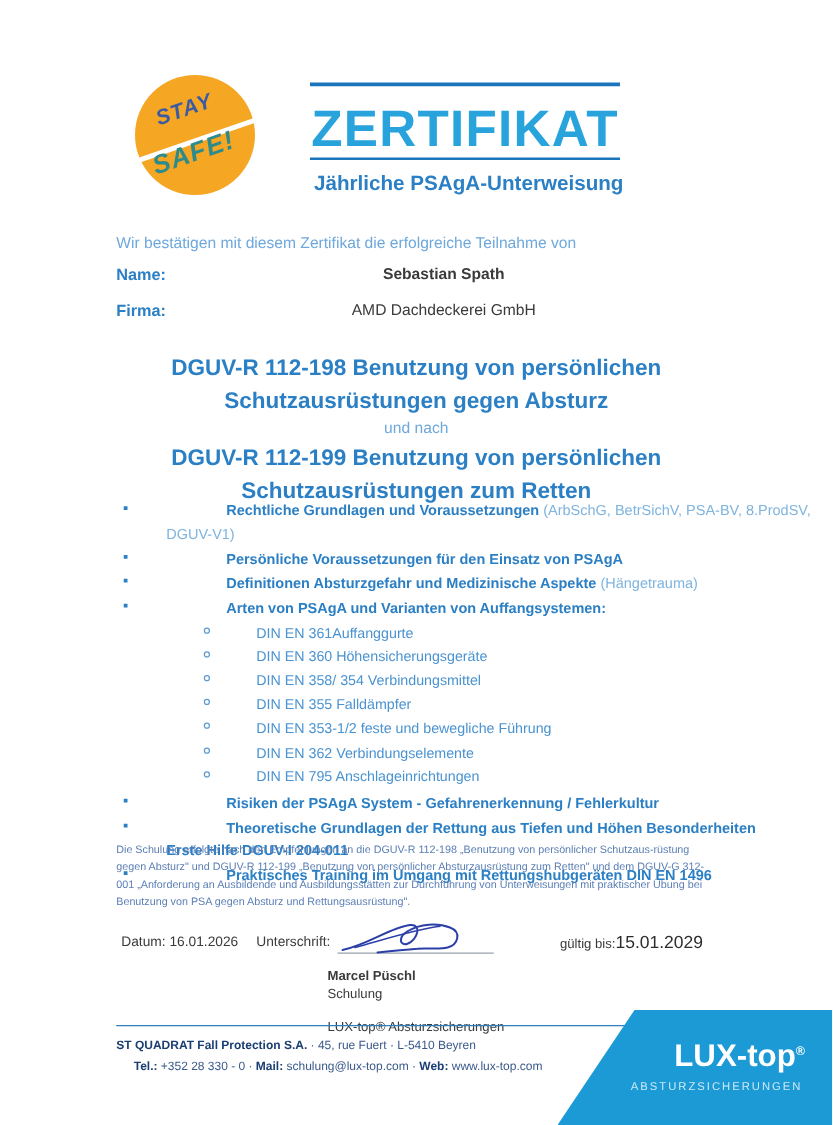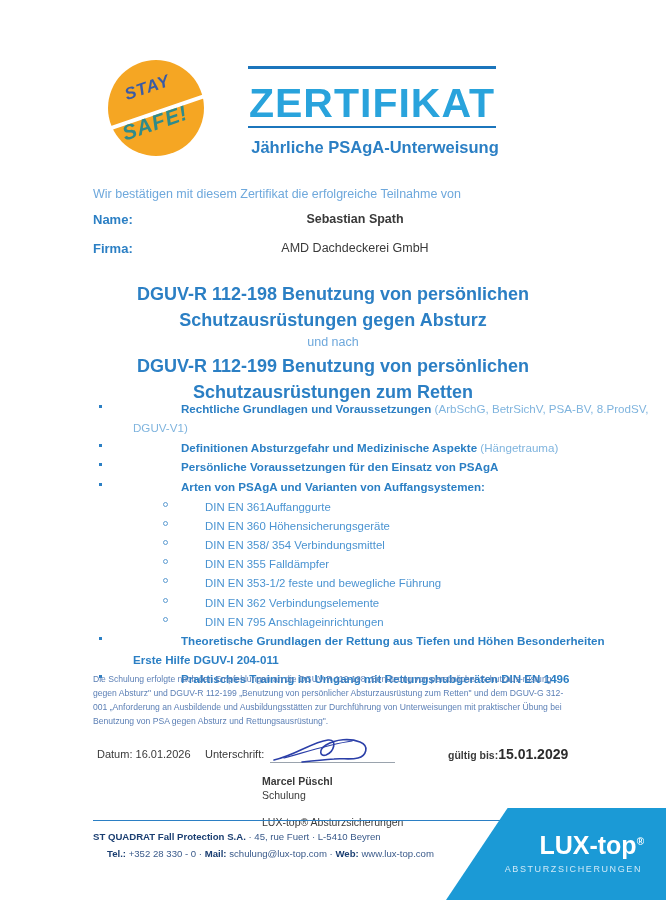--- a/index.html
+++ b/index.html
@@ -203,24 +203,24 @@
     background: #9AA3AD;
   }
   .sig-svg {
     position: absolute; left: 272px; top: -12px;
     width: 130px; height: 30px;
   }
   .gueltig-wrap {
     position: absolute; left: 448px; top: -3px;
   }
   .gueltig-label {
-    font-size: 10.5px; font-weight: bold; color: #3A3A3A;
+    font-size: 10.5px; font-weight: normal; color: #3A3A3A;
   }
   .gueltig-date {
-    font-size: 14px; font-weight: bold; color: #2D2D2D; margin-top: 33px;
+    font-size: 14px; font-weight: normal; color: #2D2D2D; margin-top: 33px;
   }
   .sig-name {
     position: absolute; left: 262px; top: 27px;
     font-size: 10.5px; font-weight: bold; color: #3A3A3A;
   }
   .sig-role {
     position: absolute; left: 262px; top: 41px;
     font-size: 10.5px; color: #3A3A3A;
   }
   .sig-company {
@@ -315,30 +315,30 @@
 
   <div class="topics">
 
     <div class="topic-item">
       <span class="bullet"></span>
       <span class="topic-text"><b>Rechtliche Grundlagen und Voraussetzungen</b><span class="plain"> (ArbSchG, BetrSichV, PSA-BV, 8.ProdSV, DGUV-V1)</span></span>
     </div>
 
     <div class="topic-item">
       <span class="bullet"></span>
+      <span class="topic-text">Persönliche Voraussetzungen für den Einsatz von PSAgA</span>
+    </div>
+
+    <div class="topic-item">
+      <span class="bullet"></span>
       <span class="topic-text"><b>Definitionen Absturzgefahr und Medizinische Aspekte</b><span class="plain"> (Hängetrauma)</span></span>
     </div>
 
     <div class="topic-item">
       <span class="bullet"></span>
-      <span class="topic-text">Persönliche Voraussetzungen für den Einsatz von PSAgA</span>
-    </div>
-
-    <div class="topic-item">
-      <span class="bullet"></span>
       <span class="topic-text">Arten von PSAgA und Varianten von Auffangsystemen:</span>
     </div>
 
     <div class="sub-item">
       <span class="sub-bullet"></span>
       <span class="sub-text">DIN EN 361Auffanggurte</span>
     </div>
     <div class="sub-item">
       <span class="sub-bullet"></span>
       <span class="sub-text">DIN EN 360 Höhensicherungsgeräte</span>
@@ -357,20 +357,24 @@
     </div>
     <div class="sub-item">
       <span class="sub-bullet"></span>
       <span class="sub-text">DIN EN 362 Verbindungselemente</span>
     </div>
     <div class="sub-item">
       <span class="sub-bullet"></span>
       <span class="sub-text">DIN EN 795 Anschlageinrichtungen</span>
     </div>
 
+    <div class="topic-item" style="margin-top:2px;">
+      <span class="bullet"></span>
+      <span class="topic-text">Risiken der PSAgA System - Gefahrenerkennung / Fehlerkultur</span>
+    </div>
 
     <div class="topic-item" style="padding-right:60px;">
       <span class="bullet"></span>
       <span class="topic-text">Theoretische Grundlagen der Rettung aus Tiefen und Höhen Besonderheiten Erste Hilfe DGUV-I 204-011</span>
     </div>
 
     <div class="topic-item">
       <span class="bullet"></span>
       <span class="topic-text">Praktisches Training im Umgang mit Rettungshubgeräten DIN EN 1496</span>
     </div>

